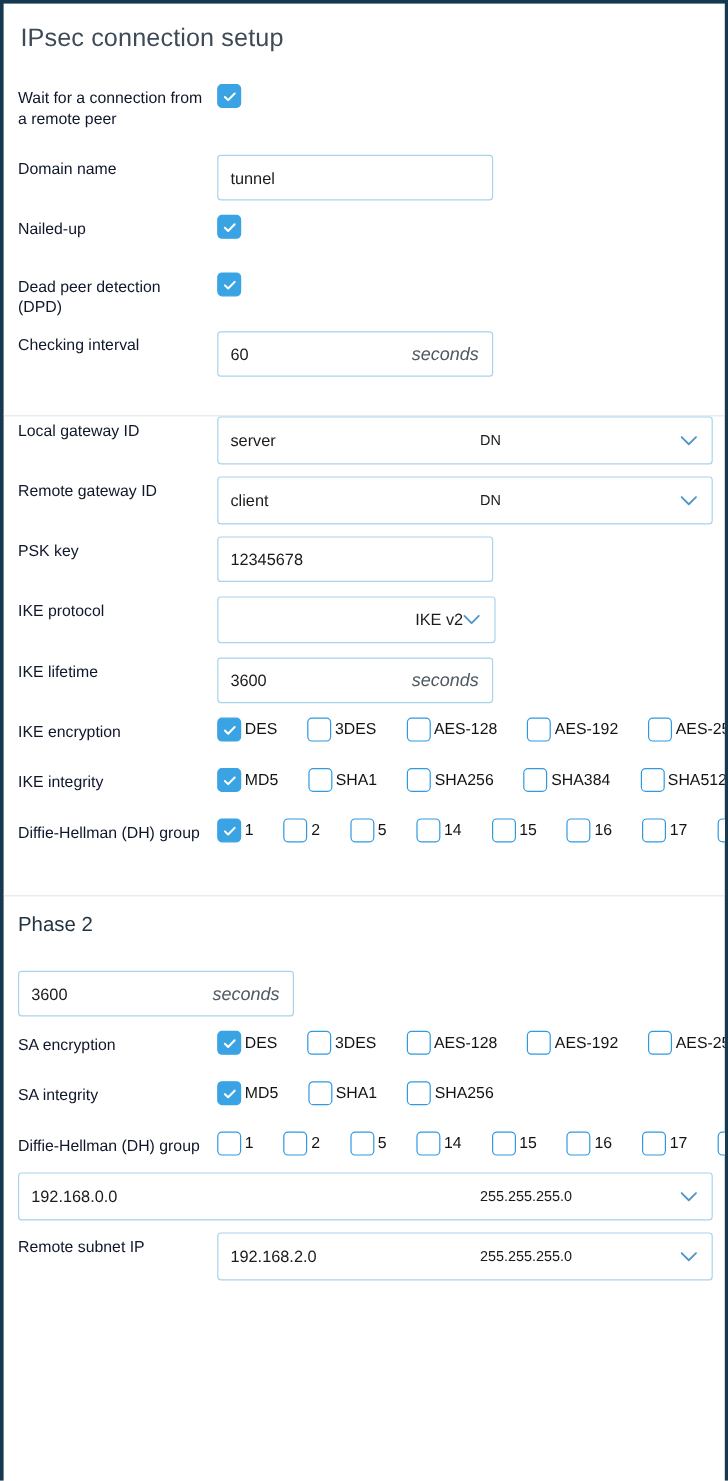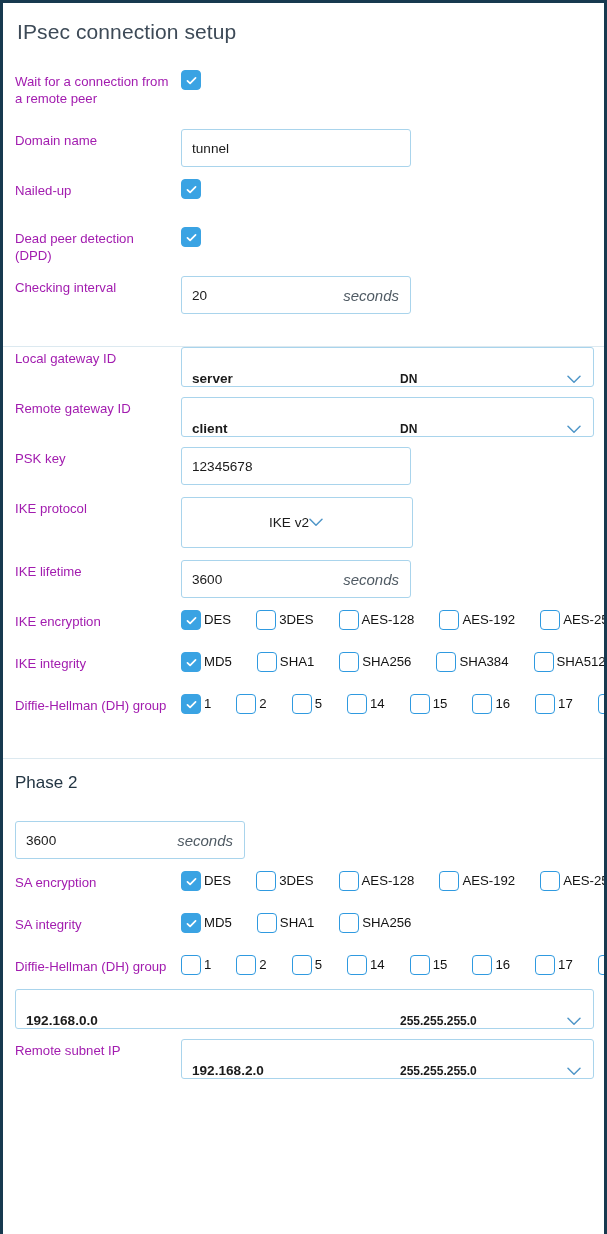--- a/index.html
+++ b/index.html
@@ -57,21 +57,21 @@
   .row {
     display: flex;
     align-items: flex-start;
     padding: 0 0 0 12px;
     min-height: 26px;
   }
   .label {
     width: 166px;
     flex: 0 0 166px;
     font-size: 13.2px;
-    color: #a21caf;
+    color: #0f172a;
     line-height: 17px;
     padding-top: 3px;
     box-sizing: border-box;
     padding-right: 8px;
   }
   .control {
     flex: 1 1 auto;
     min-width: 0;
     display: flex;
     align-items: flex-start;
@@ -154,23 +154,22 @@
   }
   .field.w230 { width: 230px; }
 
   
   .combo {
     box-sizing: border-box;
     border: 1px solid #a9d4ec;
     border-radius: 3px;
     height: 40px;
     display: flex;
-    align-items: flex-end;
+    align-items: center;
     width: 100%;
-    font-weight: bold;
   }
   .combo .c-text {
     flex: 1 1 auto;
     display: flex;
     align-items: center;
     font-size: 13.6px;
     color: #1b1b1b;
     padding-left: 10px;
     min-width: 0;
     overflow: hidden;
@@ -191,25 +190,25 @@
     font-size: 12px;
     color: #1b1b1b;
     white-space: nowrap;
   }
 
   
   .select {
     box-sizing: border-box;
     border: 1px solid #a9d4ec;
     border-radius: 3px;
-    height: 51px;
+    height: 39px;
     width: 232px;
     display: flex;
     align-items: center;
-    justify-content: center;
+    justify-content: flex-end;
     padding: 0 12px 0 10px;
     font-size: 13.6px;
     color: #1b1b1b;
   }
 
   .chev { flex: 0 0 auto; display: block; }
 </style>
 </head>
 <body>
 
@@ -269,21 +268,21 @@
           </span>
         </div>
       </div>
 
       <div class="gap-12"></div>
 
       <div class="row">
         <div class="label">Checking interval</div>
         <div class="control">
           <div class="field w230">
-            <span class="txt">20</span>
+            <span class="txt">60</span>
             <span class="suffix">seconds</span>
           </div>
         </div>
       </div>
 
       <div class="gap-16"></div>
     </div>
   </div>
 
   <div class="section">

